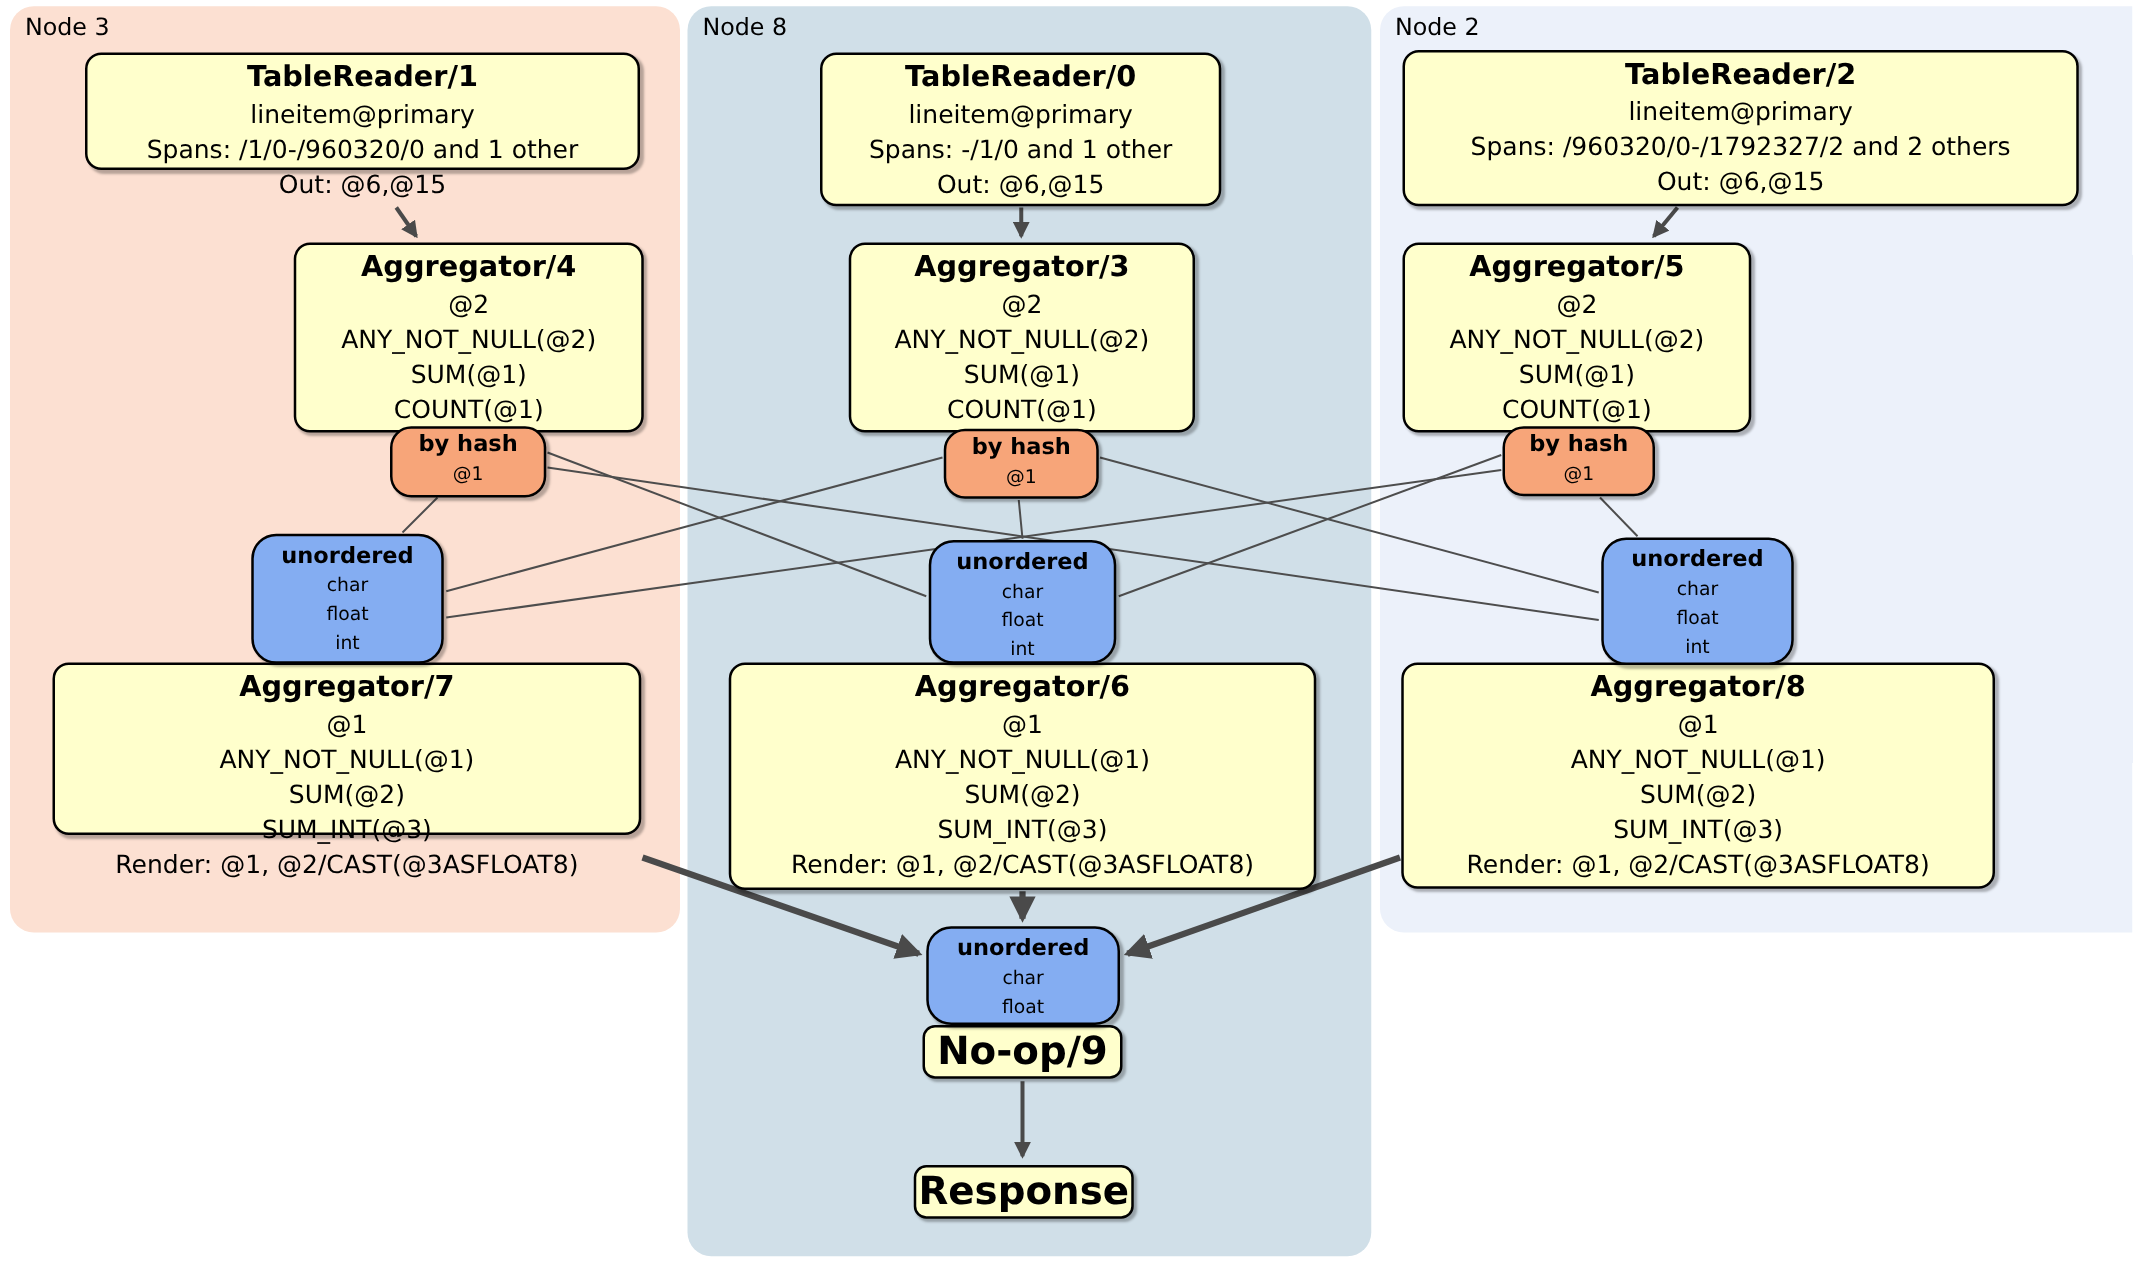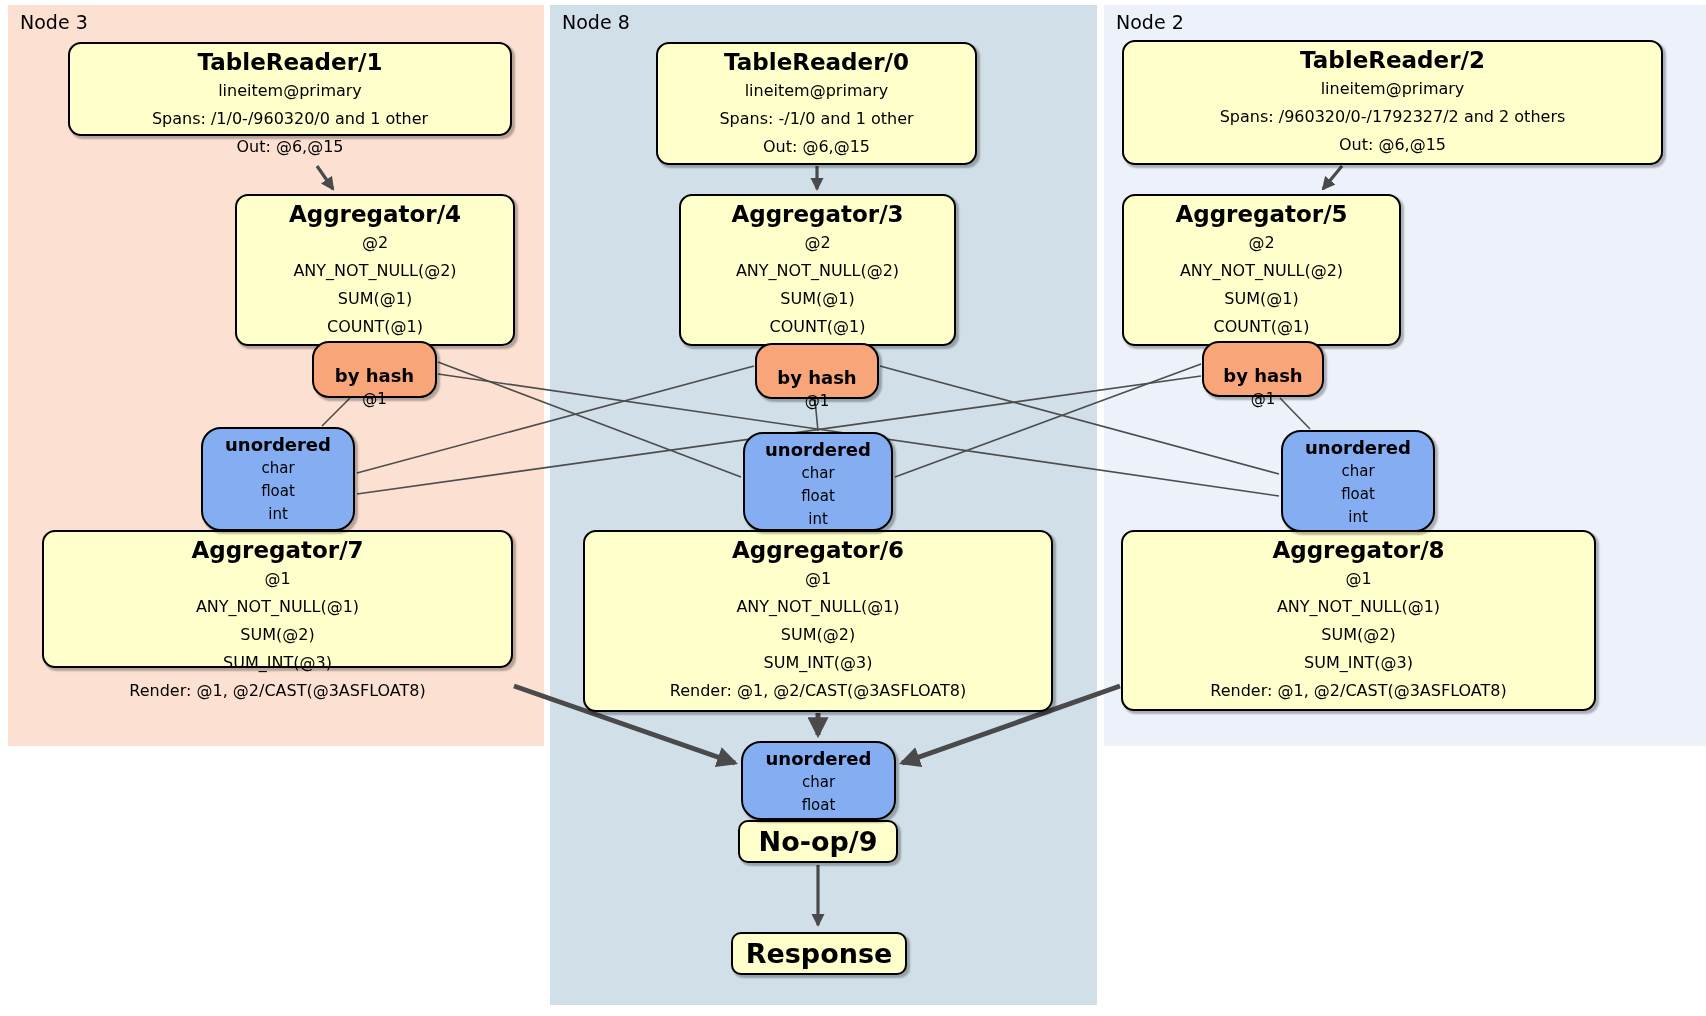--- a/index.html
+++ b/index.html
@@ -5,46 +5,46 @@
   :root{
     --node3-bg:#FCE0D2; --node1-bg:#D0DFE8; --node2-bg:#ECF1FA;
     --processor-bg:#FFFFCC; --router-bg:#F7A579; --sync-bg:#84ADF2;
     --edge:#4A4A4A; --border:#000000;
   }
   html,body{margin:0;padding:0;background:#ffffff;}
   body{font-family:"DejaVu Sans","Liberation Sans",sans-serif;}
   .canvas{position:relative;width:1706px;height:1016px;overflow:hidden;background:#fff;}
 
   
-  .region{position:absolute;border-radius:0;}
+  .region{position:absolute;border-radius:19px;}
   #region-node3{left:8px;top:5px;width:536px;height:741px;background:var(--node3-bg);}
   #region-node1{left:550px;top:5px;width:547px;height:1000px;background:var(--node1-bg);}
   #region-node2{left:1104px;top:5px;width:708px;height:741px;background:var(--node2-bg);}
   .region-label{position:absolute;top:6px;left:12px;font-size:19px;color:#000;}
 
   
   .edges{position:absolute;left:0;top:0;z-index:1;}
   .edge-t{stroke:#4d4d4d;stroke-width:1.6;fill:none;}
   .edge-m{stroke:var(--edge);stroke-width:3.2;fill:none;}
   .edge-k{stroke:var(--edge);stroke-width:5;fill:none;}
 
   
   .pbox,.rbox,.sbox{position:absolute;text-align:center;box-sizing:border-box;
     border:2px solid var(--border);box-shadow:2.5px 2.5px 2px rgba(0,0,0,0.28);}
   .pbox{background:var(--processor-bg);border-radius:13px;z-index:2;padding-top:4px;}
-  .rbox{background:var(--router-bg);border-radius:17px;z-index:3;padding-top:20px;}
+  .rbox{background:var(--router-bg);border-radius:17px;z-index:3;padding-top:0;}
   .sbox{background:var(--sync-bg);border-radius:20px;z-index:3;padding-top:3px;}
   .pbox .bt{font-size:23px;font-weight:bold;line-height:29px;white-space:nowrap;}
-  .pbox .bl{font-size:16px;line-height:28px;white-space:nowrap;}
+  .pbox .bl{font-size:20px;line-height:28px;white-space:nowrap;}
   .rbox .bt{font-size:18px;font-weight:bold;line-height:26px;}
   .rbox .bl{font-size:15px;line-height:21px;}
   .sbox .bt{font-size:18px;font-weight:bold;line-height:25px;}
   .sbox .bl{font-size:15px;line-height:23px;}
   .mini{border-width:2.5px;border-radius:10px;padding-top:0;}
-  .mini .bt{font-size:27px;line-height:39px;}
+  .mini .bt{font-size:31px;line-height:39px;}
 
   
   #tr1{left:68px;top:42px;width:444px;height:94px;}
   #tr0{left:656px;top:42px;width:321px;height:123px;}
   #tr2{left:1122px;top:40px;width:541px;height:125px;}
   #agg4{left:235px;top:194px;width:280px;height:152px;}
   #agg3{left:679px;top:194px;width:277px;height:152px;}
   #agg5{left:1122px;top:194px;width:279px;height:152px;}
   #agg7{left:42px;top:530px;width:471px;height:138px;}
   #agg6{left:583px;top:530px;width:470px;height:182px;}

